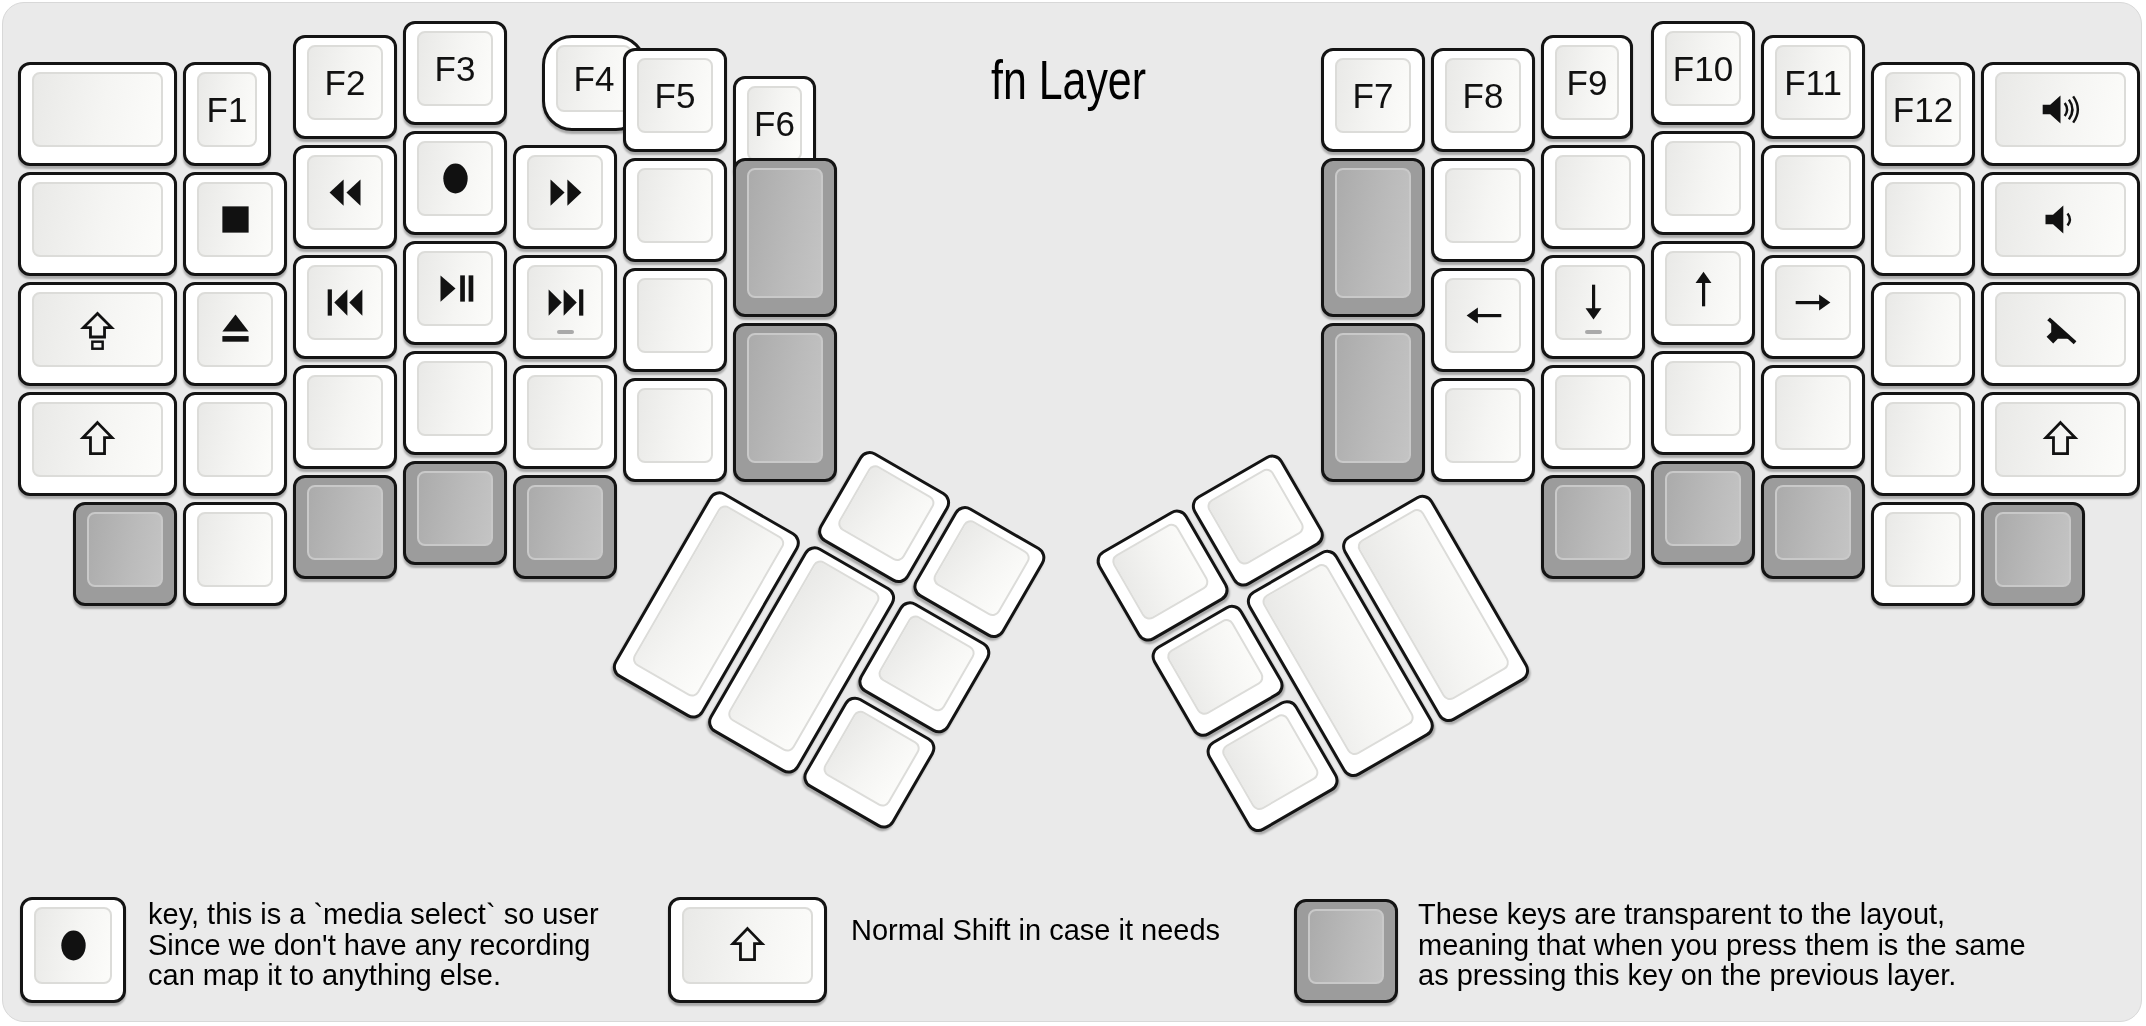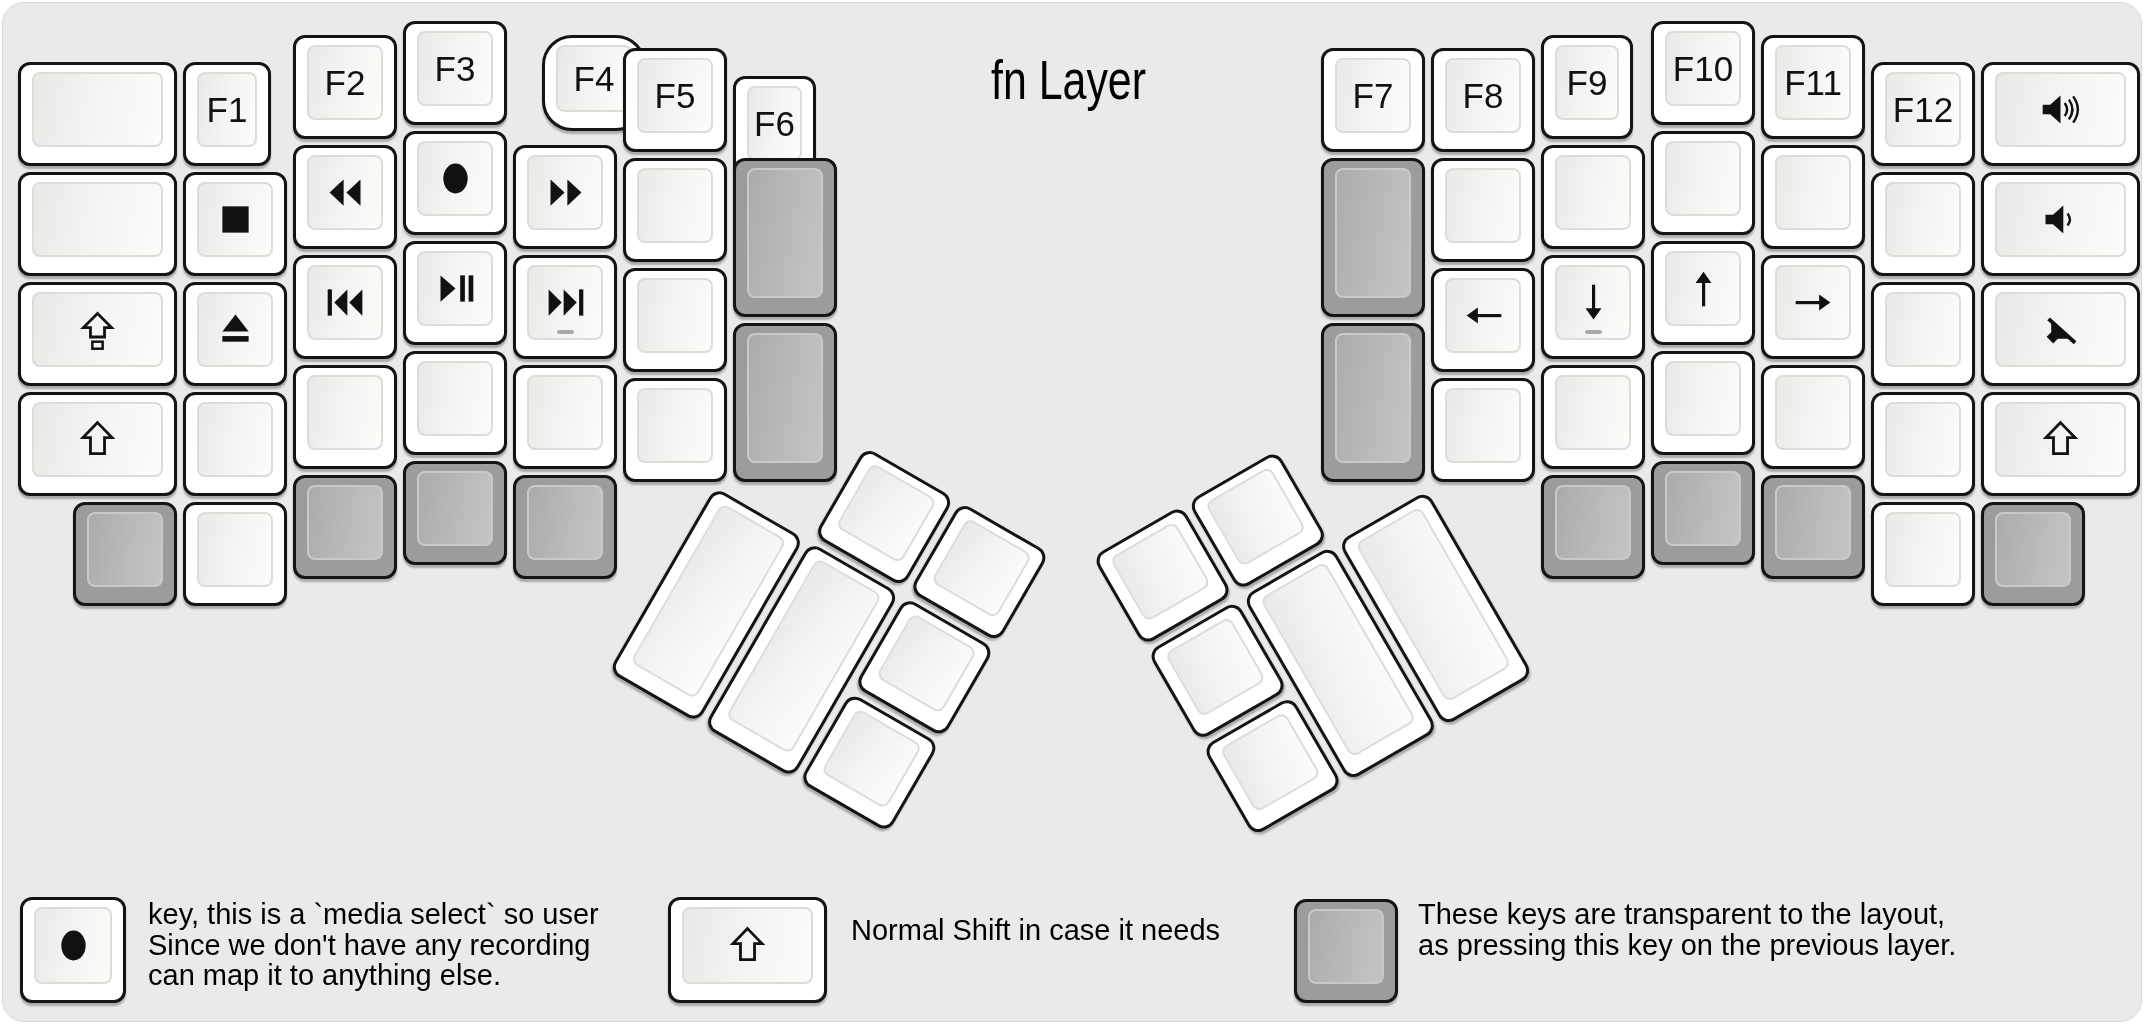--- a/index.html
+++ b/index.html
@@ -447,16 +447,17 @@
         </div>
       </div>
       <div class="ltext" style="left: 851px; top: 915px;">
         <div>Normal Shift in case it needs</div>
       </div>
       <div class="key gray" style="left: 1294px; top: 899px; width: 104px; height: 104px;">
         <div class="top"></div>
       </div>
       <div class="ltext" style="left: 1418px; top: 899px;">
         <div>These keys are transparent to the layout,</div>
+        <div>meaning that when you press them is the same</div>
         <div>as pressing this key on the previous layer.</div>
       </div>
     </div>
 </div>
 
 </body></html>

